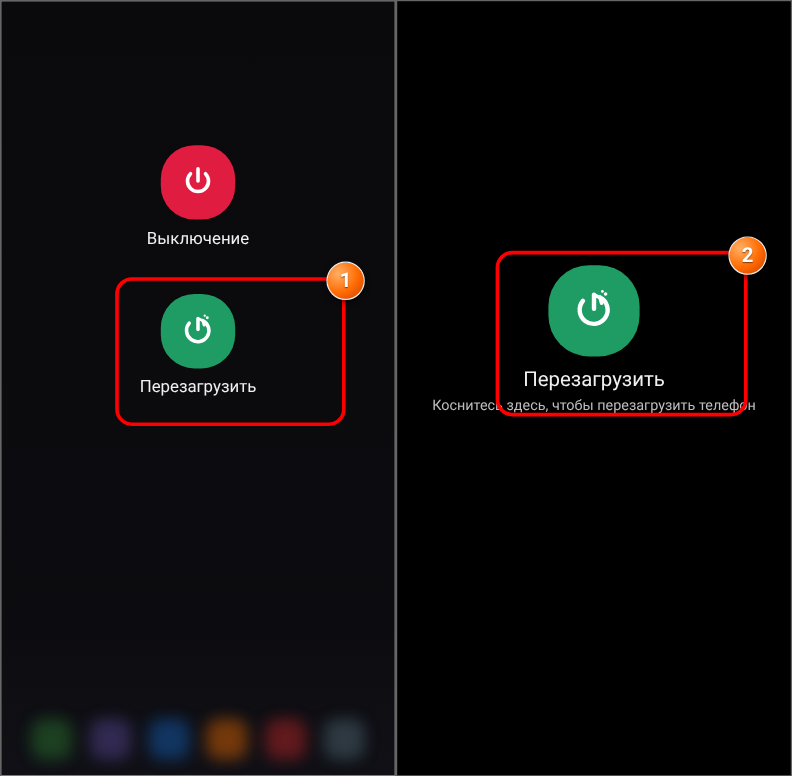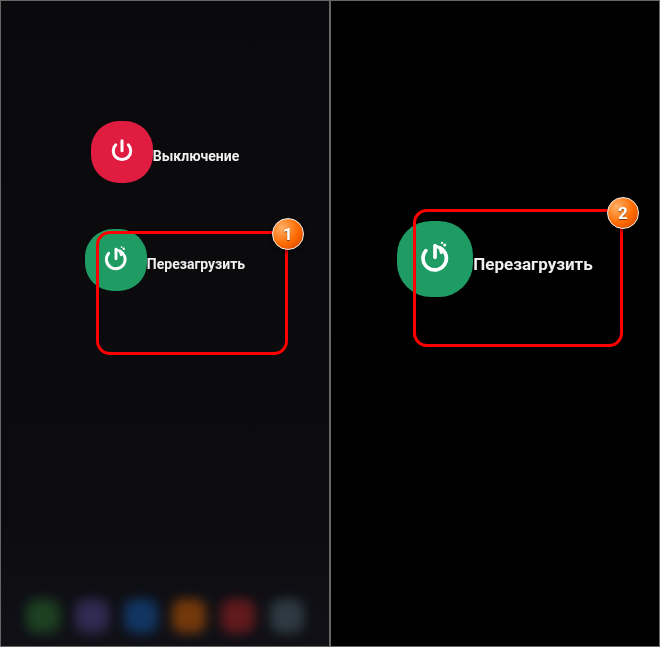--- a/index.html
+++ b/index.html
@@ -22,24 +22,24 @@
     overflow: hidden;
   }
   .panel-left {
     background: linear-gradient(180deg, #0a0a0c 0%, #0c0c10 80%, #101016 100%);
   }
   .panel-right {
     background: #000;
   }
   .option {
     display: flex;
+    flex-direction: column;
     align-items: center;
     color: #fff;
     position: relative;
-    font-weight: bold;
   }
   .squircle {
     width: 62px;
     height: 62px;
     border-radius: 28px;
     display: flex;
     align-items: center;
     justify-content: center;
     margin-bottom: 8px;
   }
@@ -180,16 +180,17 @@
       <svg width="40" height="40" viewBox="0 0 24 24" fill="none" stroke="#fff" stroke-width="2.2" stroke-linecap="round">
         <path d="M12 4 L12 11"></path>
         <path d="M6.5 7 A7 7 0 1 0 15 5.3"></path>
         <path d="M15 5.3 L12.2 4.2 M15 5.3 L15.8 8.2" stroke-width="1.8"></path>
         <circle cx="17.8" cy="3.6" r="0.9" fill="#fff" stroke="none"></circle>
         <circle cx="16.2" cy="2.3" r="0.7" fill="#fff" stroke="none"></circle>
       </svg>
     </div>
     <div class="opt-label" style="font-size:17px">Перезагрузить</div>
   </div>
+  <div class="hint">Коснитесь здесь, чтобы перезагрузить телефон</div>
 
   <div class="highlight-box hl-right"></div>
   <div class="badge badge-right">2</div>
 </div>
 
 </body></html>

